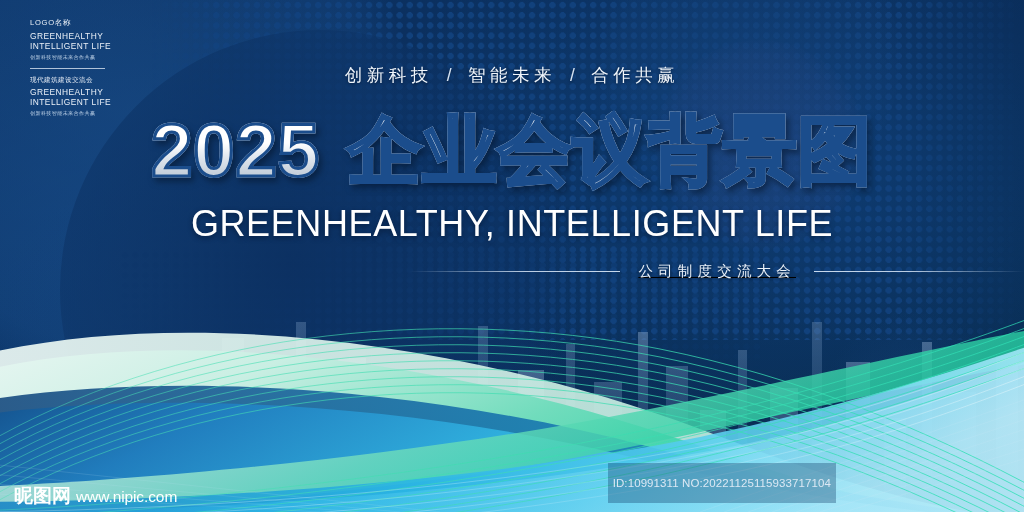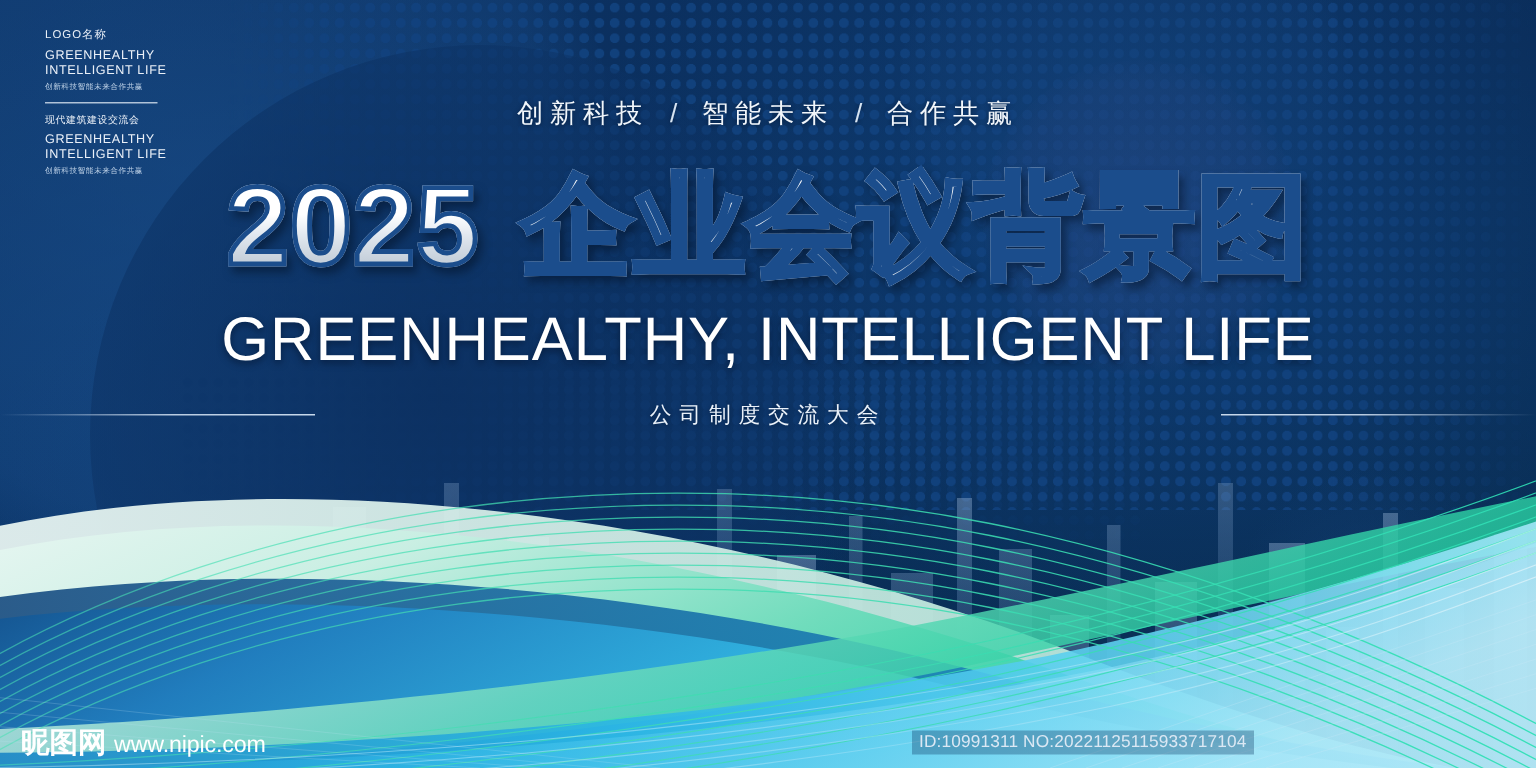--- a/index.html
+++ b/index.html
@@ -71,42 +71,42 @@
     background:linear-gradient(180deg,#ffffff 0%,#ffffff 40%,#e3e9f0 56%,#c6d0db 78%,#eef2f7 100%);
     -webkit-background-clip:text;background-clip:text;color:transparent;
     -webkit-text-stroke:3.2px #1b4d8c;
     paint-order:stroke fill;
     filter:drop-shadow(3px 4px 3px rgba(4,20,42,.55));
   }
   .maintitle .yr{letter-spacing:1px;}
   .maintitle .gap{display:inline-block;width:28px;}
 
   .subtitle-en{
-    margin-top:12px;font-size:41px;font-weight:400;letter-spacing:.6px;color:#ffffff;
+    margin-top:12px;font-size:36px;font-weight:400;letter-spacing:.6px;color:#ffffff;
     text-shadow:0 2px 5px rgba(4,20,44,.65);
   }
 
-  .tagwrap{margin-top:17px;display:flex;align-items:center;justify-content:space-between;gap:18px;}
+  .tagwrap{margin-top:17px;display:flex;align-items:center;justify-content:flex-end;gap:18px;text-decoration:underline;}
   .tagline-rule{width:210px;height:1px;background:linear-gradient(90deg,rgba(200,218,238,0) 0%,#b9cce2 55%,#c8d9ec 100%);}
   .tagline-rule.right{background:linear-gradient(90deg,#c8d9ec 0%,#b9cce2 45%,rgba(200,218,238,0) 100%);}
   .tagline{font-size:14.5px;letter-spacing:5.2px;color:#eaf1f9;text-shadow:0 1px 3px rgba(4,20,44,.6);}
 
   
   .waves{position:absolute;left:0;bottom:0;width:1024px;height:215px;z-index:30;}
   .buildings{position:absolute;left:0;bottom:0;width:1024px;height:190px;z-index:20;}
 
   
   .footer{position:absolute;left:0;bottom:0;width:844px;height:34px;z-index:60;}
   .wm-left{position:absolute;left:14px;bottom:6px;display:flex;align-items:flex-end;gap:5px;}
   .wm-cn{font-size:19px;font-weight:700;color:#ffffff;letter-spacing:0px;line-height:20px;}
   .wm-url{font-size:15.5px;font-weight:400;color:#ffffff;line-height:18px;letter-spacing:-.1px;}
   .wm-id{
     position:absolute;right:8px;bottom:9px;
     font-size:11.5px;color:#dbe8f4;letter-spacing:.1px;
-    background:rgba(16,60,104,.35);padding:2px 5px;
+    background:rgba(16,60,104,.35);padding:14px 5px;
   }
 </style>
 </head>
 <body>
 
 <div id="poster">
 
   <div class="bg-base"></div>
   <div class="circ c1"></div>
   <div class="circ c5"></div>

